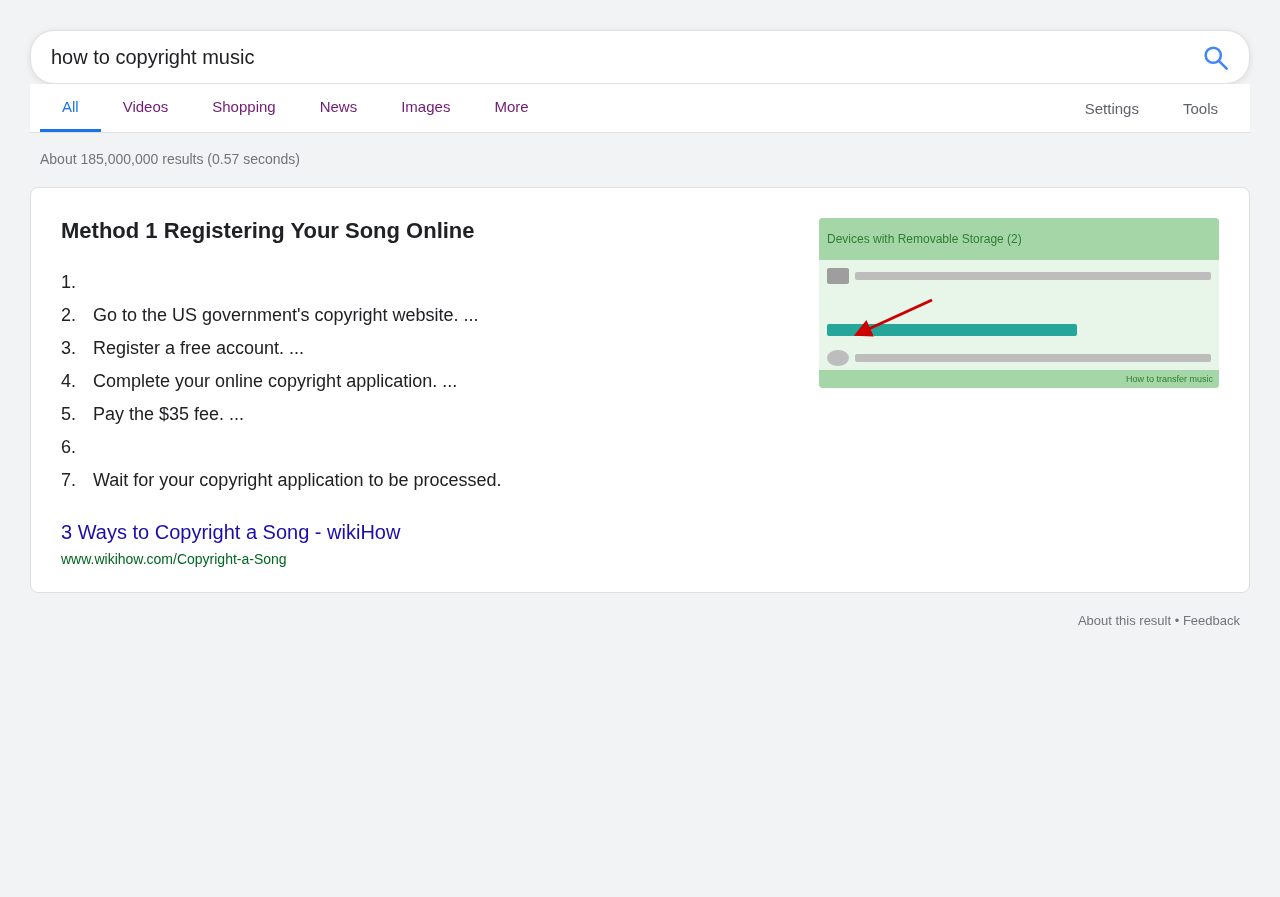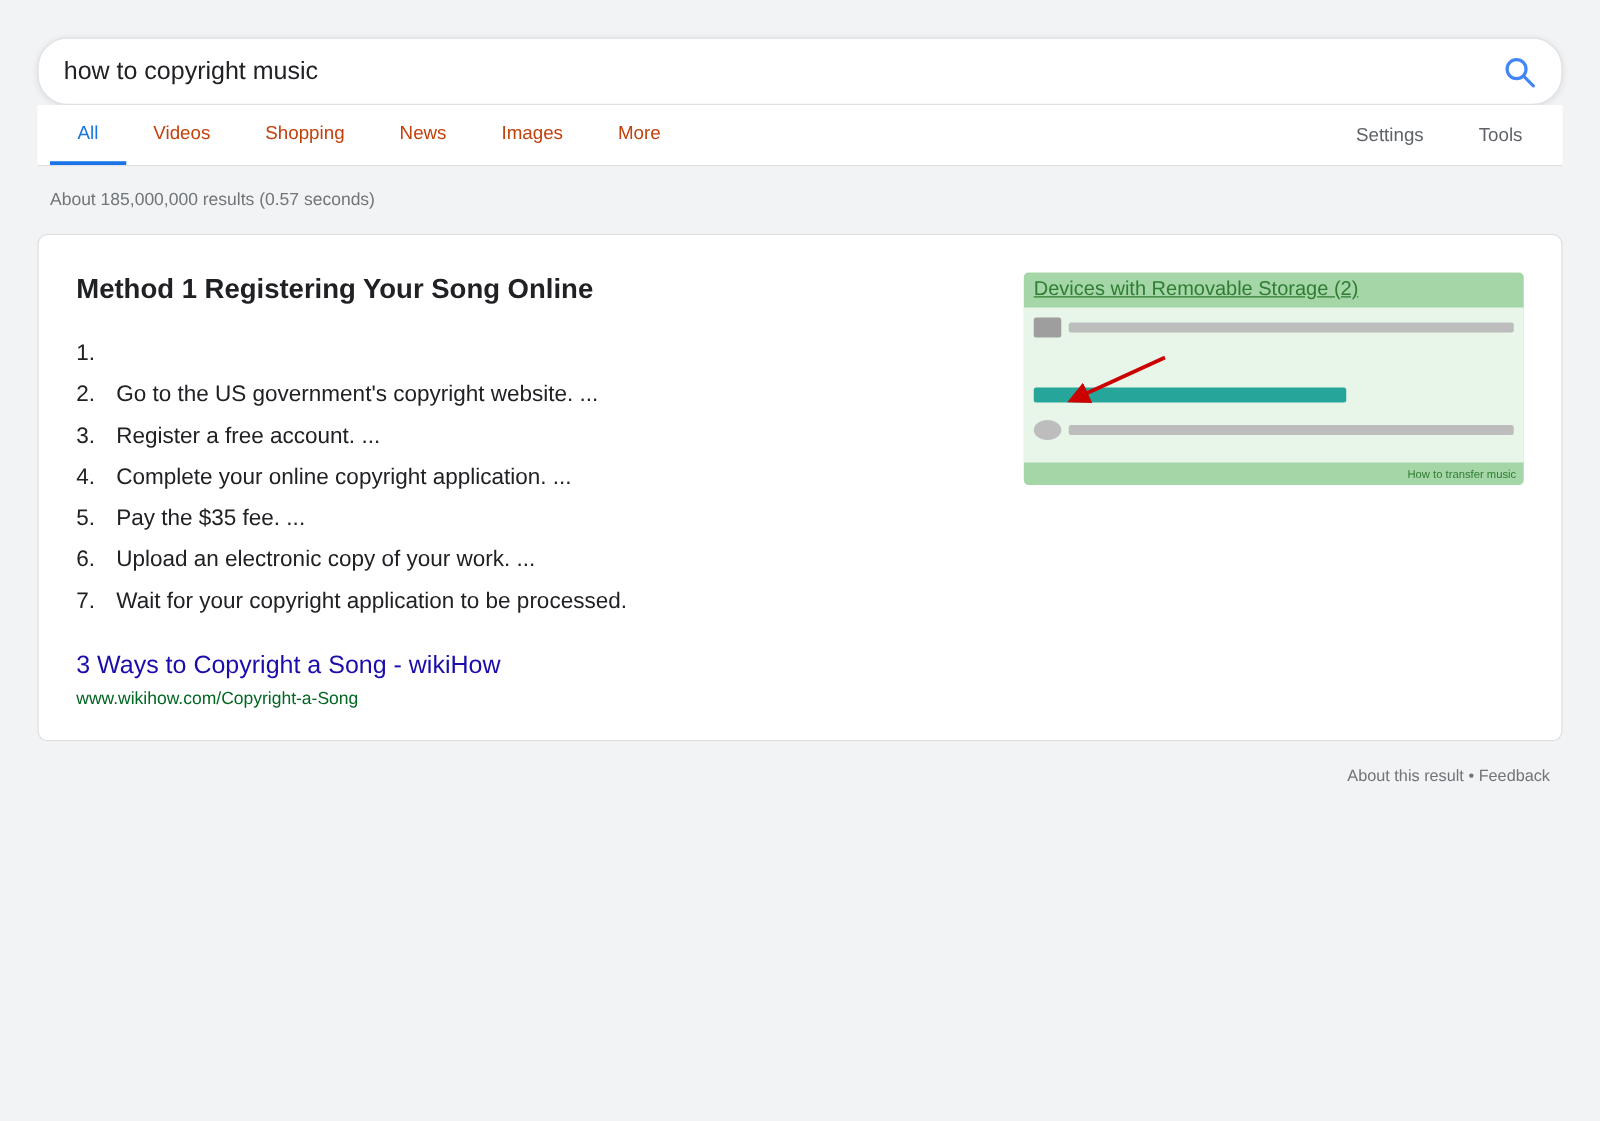--- a/index.html
+++ b/index.html
@@ -52,21 +52,21 @@
     }
     .nav-tabs {
       display: flex;
       align-items: center;
       flex: 1;
       gap: 0;
     }
     .nav-tab {
       padding: 14px 22px;
       font-size: 15px;
-      color: #c2410c;
+      color: #701a75;
       cursor: pointer;
       text-decoration: none;
       display: block;
       border-bottom: 3px solid transparent;
       white-space: nowrap;
     }
     .nav-tab.active {
       color: #1a73e8;
       border-bottom: 3px solid #1a73e8;
       font-weight: 500;
@@ -150,28 +150,27 @@
       flex-shrink: 0;
     }
     .image-mockup {
       width: 100%;
       height: 100%;
       position: relative;
       background: #e8f5e9;
     }
     .image-top-bar {
       background: #a5d6a7;
-      height: 28px;
+      height: 42px;
       width: 100%;
       display: flex;
       align-items: center;
       padding: 0 8px;
-      font-size: 16px;
+      font-size: 12px;
       color: #2e7d32;
-      text-decoration: underline;
     }
     .image-content {
       padding: 8px;
       position: relative;
     }
     .image-row {
       display: flex;
       align-items: center;
       gap: 6px;
       margin-bottom: 6px;
@@ -265,21 +264,20 @@
       <li>
         <span class="list-number">4.</span>
         <span>Complete your online copyright application. ...</span>
       </li>
       <li>
         <span class="list-number">5.</span>
         <span>Pay the $35 fee. ...</span>
       </li>
       <li>
         <span class="list-number">6.</span>
-        <span>Upload an electronic copy of your work. ...</span>
       </li>
       <li>
         <span class="list-number">7.</span>
         <span>Wait for your copyright application to be processed.</span>
       </li>
     </ol>
     <a class="result-link">3 Ways to Copyright a Song - wikiHow</a>
     <span class="result-url">www.wikihow.com/Copyright-a-Song</span>
   </div>
 

